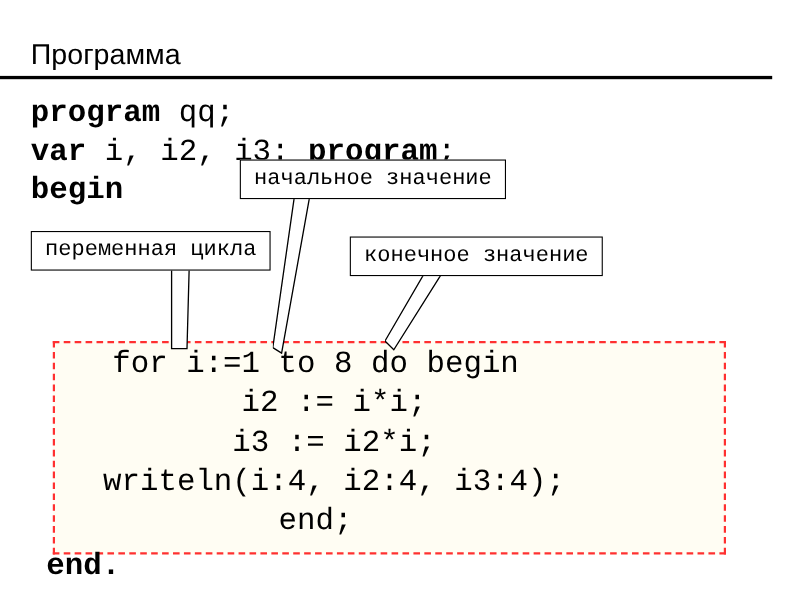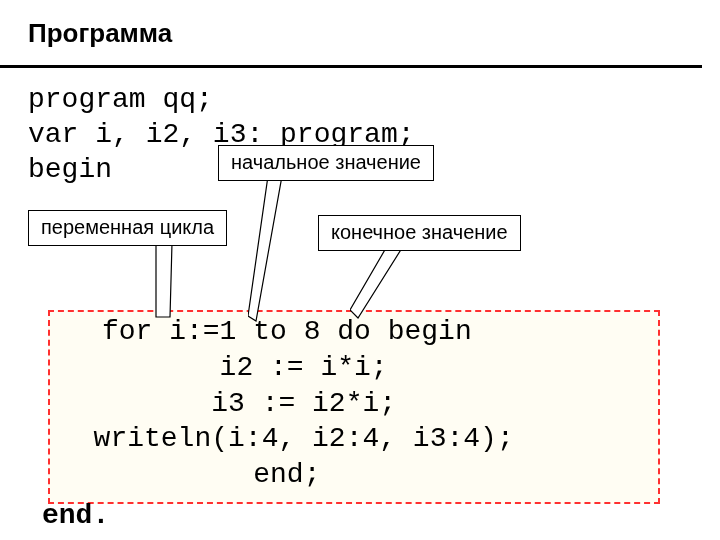--- a/index.html
+++ b/index.html
@@ -4,35 +4,35 @@
 <style>
   html,body{margin:0;padding:0}
   body{
     width:720px;height:540px;
     background:#fff;
     font-family:Arial,Helvetica,sans-serif;
     position:relative;
     overflow:hidden;
   }
   .title{
-    font-weight:700;
+    font-weight:400;
     font-size:26px;
-    padding:18px 0 16px 28px;
+    padding:18px 0 4px 28px;
     border-bottom:3px solid #000;
-    margin:0 18px 0 0;
+    margin:16px 18px 0 0;
   }
   .code{
     font-family:"Courier New",Courier,monospace;
     font-size:28px;
     line-height:1.25;
     padding:14px 0 0 28px;
     white-space:pre;
     position:relative;
   }
-  .code .b{font-weight:400}
+  .code .b{font-weight:700}
   .dashed-box{
     position:absolute;
     left:48px;top:310px;
     width:608px;height:190px;
     border:2px dashed #ff3030;
     background:#fffdf3;
     z-index:0;
   }
   .code2{
     position:absolute;
@@ -55,20 +55,21 @@
   }
   
   .callout{
     position:absolute;
     background:#fff;
     border:1.5px solid #000;
     border-radius:0;
     padding:5px 12px 6px 12px;
     font-size:20px;
     z-index:3;
+    font-family:Liberation Mono, monospace;
   }
   
   svg.pointer{position:absolute;z-index:2}
 </style>
 </head>
 <body>
 
 <div class="title">Программа</div>
 
 <div class="code"><span class="b">program</span><span> qq;</span>

